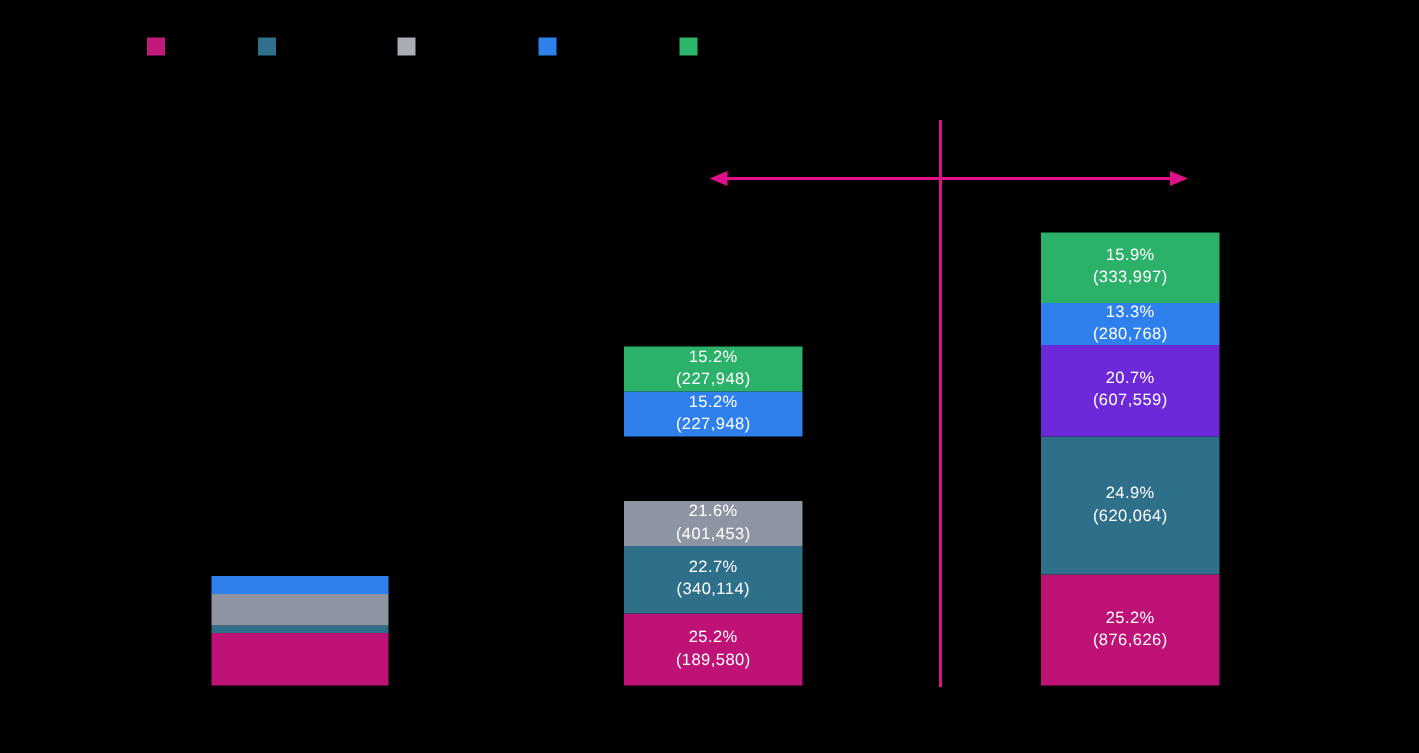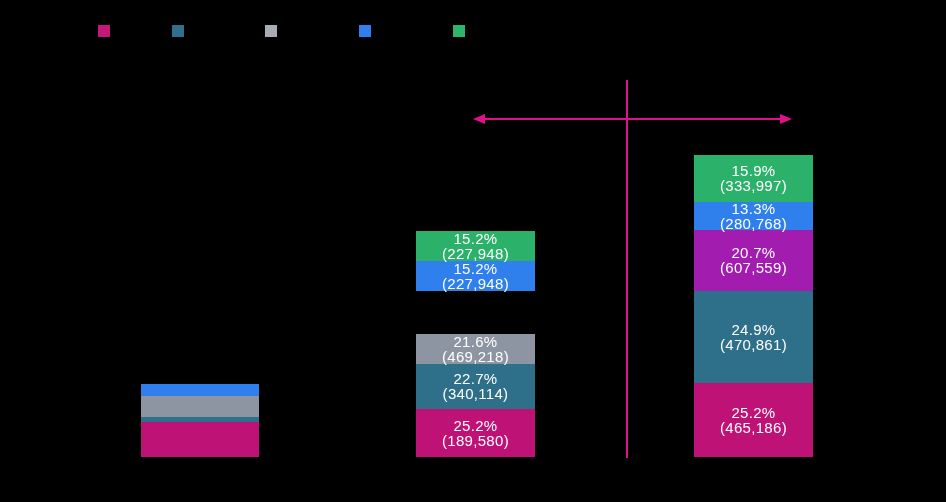--- a/index.html
+++ b/index.html
@@ -29,21 +29,21 @@
   .seg {
     position: relative;
     width: 100%;
     display: flex;
     align-items: center;
     justify-content: center;
   }
   .seg-label {
     text-align: center;
     color: #ffffff;
-    font-size: 15px;
+    font-size: 11px;
     line-height: 15px;
     letter-spacing: 0.3px;
   }
   .vline {
     position: absolute;
     width: 2px;
   }
   .hline {
     position: absolute;
     height: 2px;
@@ -81,50 +81,50 @@
         </div>
         <div class="seg" style="height: 54px; background: rgb(46, 111, 138); justify-content: center;">
           <div class="seg-label">
             <div>22.7%</div>
             <div>(340,114)</div>
           </div>
         </div>
         <div class="seg" style="height: 36px; background: rgb(142, 149, 162); margin-top: 43px;">
           <div class="seg-label">
             <div>21.6%</div>
-            <div>(469,218)</div>
+            <div>(401,453)</div>
           </div>
         </div>
         <div class="seg" style="height: 34px; background: rgb(47, 128, 237);">
           <div class="seg-label">
             <div>15.2%</div>
             <div>(227,948)</div>
           </div>
         </div>
         <div class="seg" style="height: 34px; background: rgb(43, 177, 105);">
           <div class="seg-label">
             <div>15.2%</div>
             <div>(227,948)</div>
           </div>
         </div>
       </div>
       <div class="bar" style="left: 694px; width: 119px; top: 155px; height: 302px;">
         <div class="seg" style="height: 76px; background: rgb(190, 18, 119);">
           <div class="seg-label">
             <div>25.2%</div>
-            <div>(465,186)</div>
+            <div>(876,626)</div>
           </div>
         </div>
         <div class="seg" style="height: 95px; background: rgb(46, 111, 138);">
           <div class="seg-label">
             <div>24.9%</div>
-            <div>(470,861)</div>
+            <div>(620,064)</div>
           </div>
         </div>
-        <div class="seg" style="height: 63px; background: #a21caf;">
+        <div class="seg" style="height: 63px; background: #6d28d9;">
           <div class="seg-label">
             <div>20.7%</div>
             <div>(607,559)</div>
           </div>
         </div>
         <div class="seg" style="height: 28px; background: rgb(47, 128, 237);">
           <div class="seg-label">
             <div>13.3%</div>
             <div>(280,768)</div>
           </div>

